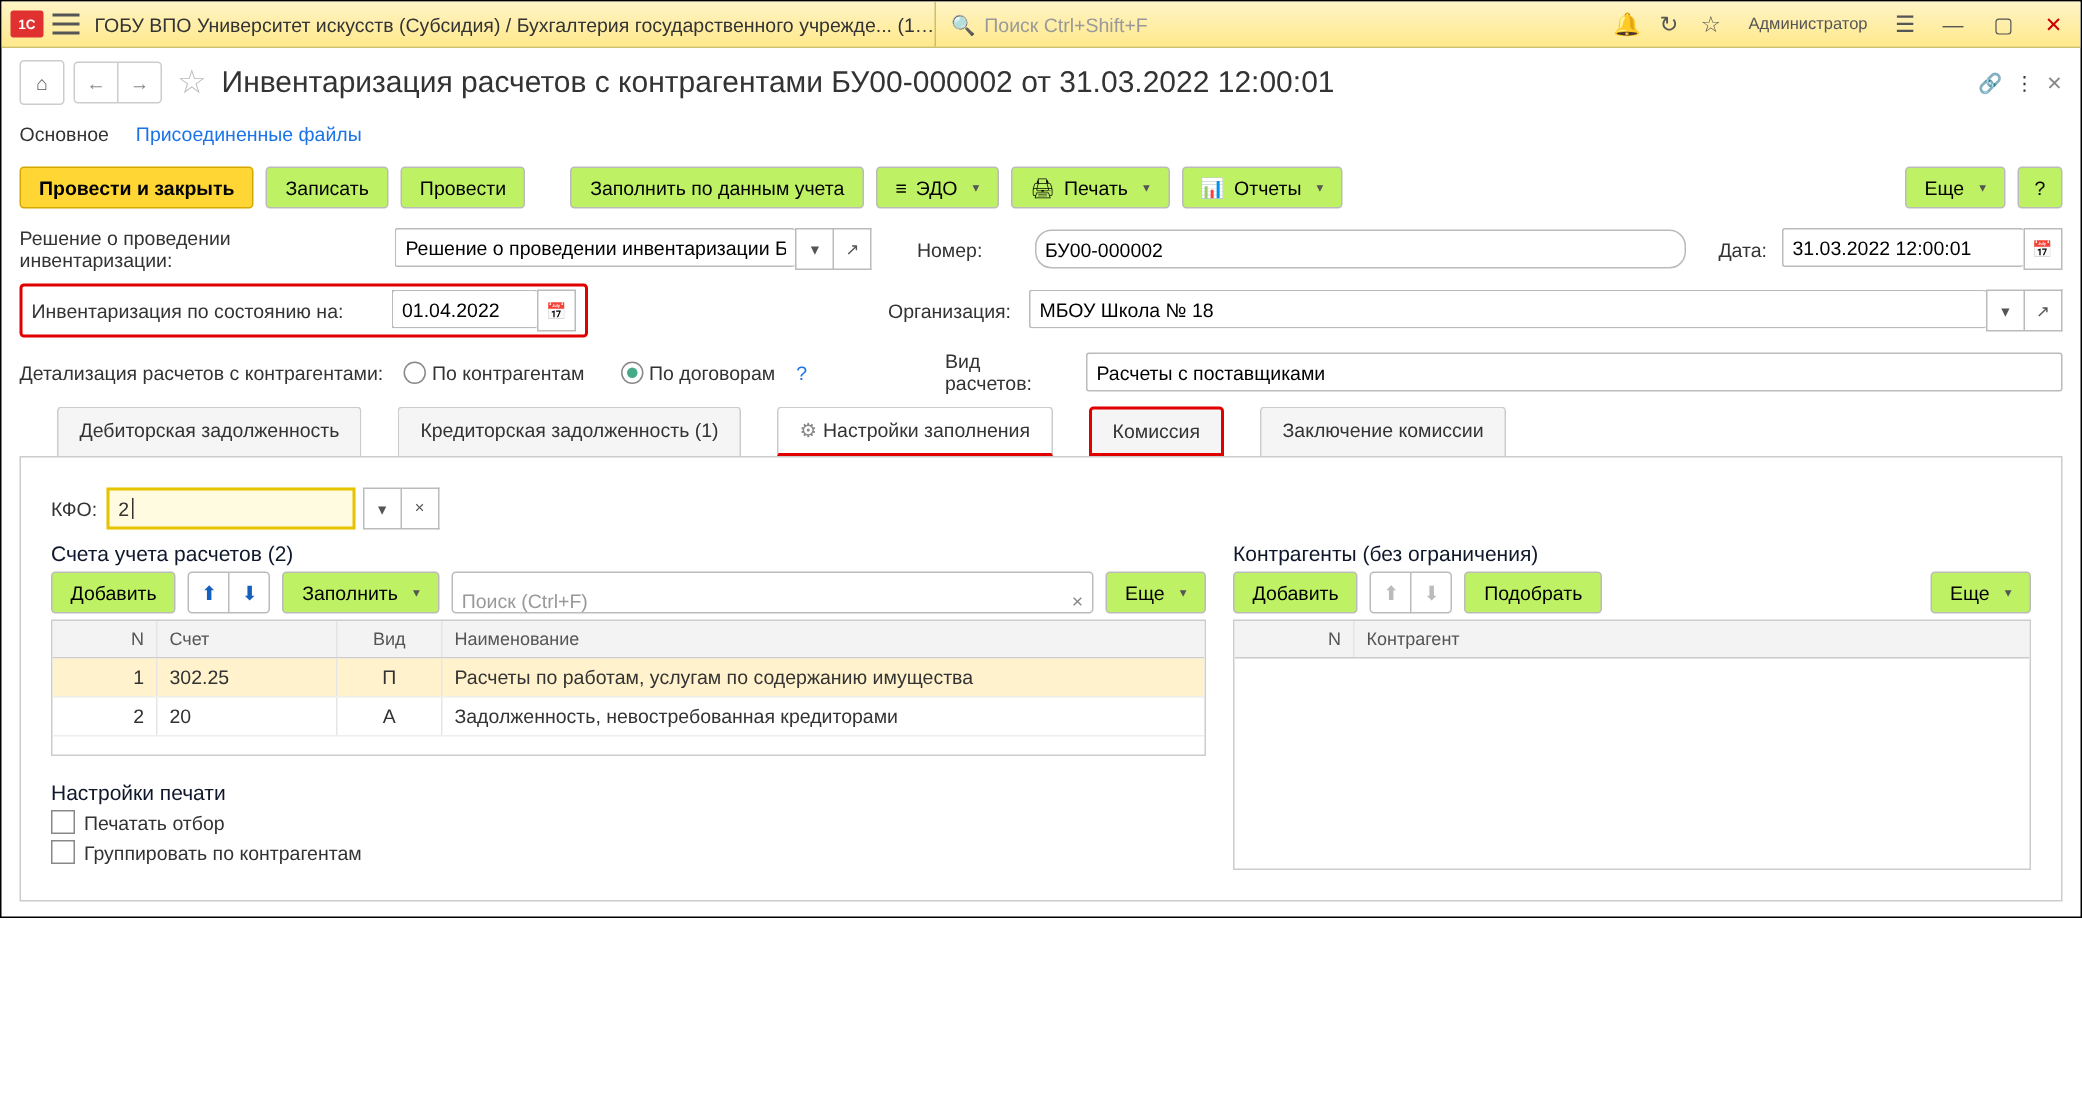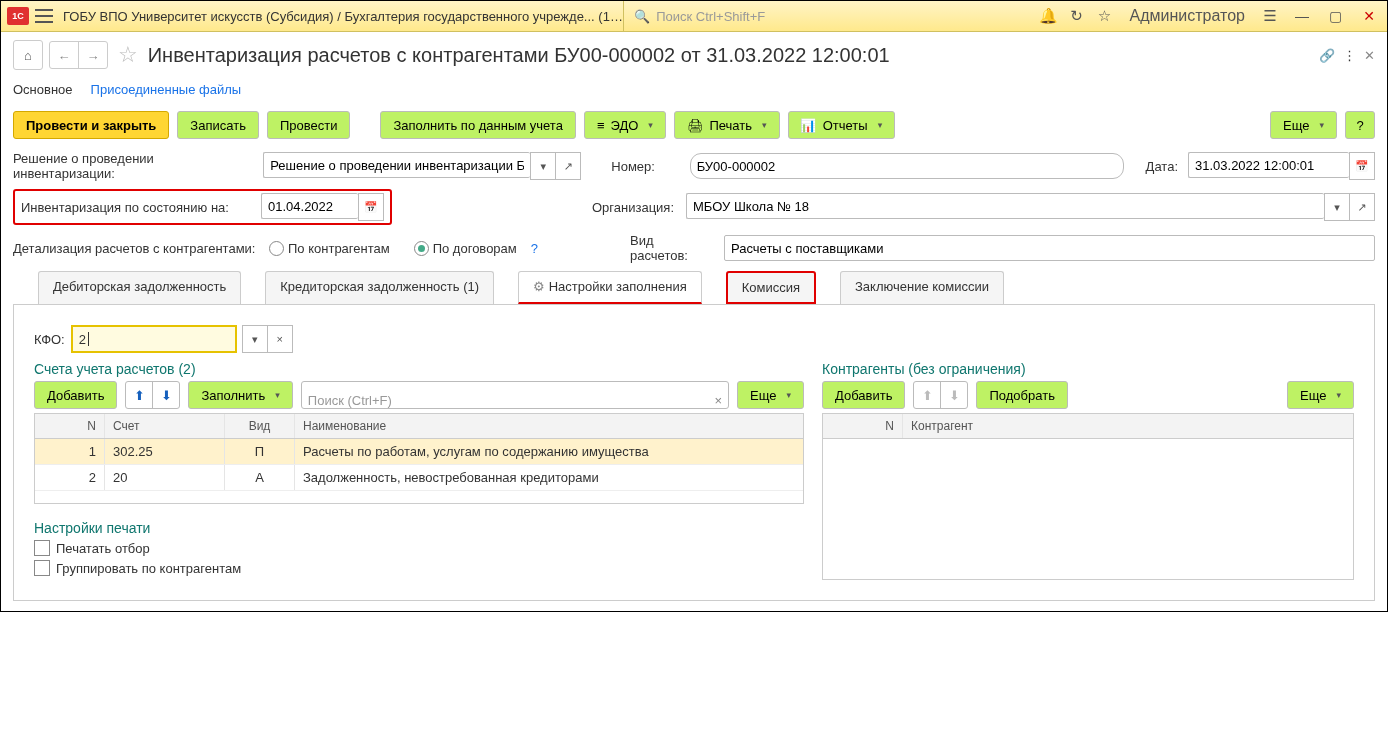--- a/index.html
+++ b/index.html
@@ -6,21 +6,21 @@
 .outer{border:1px solid #000;width:1388px;height:612px;box-sizing:border-box;display:flex;flex-direction:column;overflow:hidden;}
 .topbar{background:linear-gradient(#fff4c6,#ffe98c);height:30px;display:flex;align-items:center;padding:0 6px;border-bottom:1px solid #d0c060;}
 .logo{width:22px;height:18px;background:#e03030;border-radius:2px;color:#fff;font-weight:bold;font-size:9px;display:flex;align-items:center;justify-content:center;margin-right:6px;}
 .hamburger{width:18px;height:14px;display:flex;flex-direction:column;justify-content:space-between;margin-right:10px;cursor:pointer;}
 .hamburger div{height:2px;background:#555;}
 .crumb{font-size:13px;color:#333;white-space:nowrap;overflow:hidden;text-overflow:ellipsis;max-width:560px;}
 .spacer{flex:1;}
 .search-top{display:flex;align-items:center;color:#999;border-left:1px solid #d0c060;padding:0 10px;height:100%;min-width:230px;}
 .top-icons{display:flex;align-items:center;gap:10px;color:#555;font-size:15px;}
 .top-icons .ic{cursor:pointer;width:18px;text-align:center;}
-.top-user{font-size:16px;color:#555;margin:0 6px;}
+.top-user{font-size:11px;color:#555;margin:0 6px;}
 .wbtn{width:24px;height:24px;border:none;background:transparent;font-size:14px;color:#555;cursor:pointer;}
 .wbtn.close{color:#c00;}
 .header2{display:flex;align-items:center;padding:8px 12px;gap:6px;}
 .icon-btn{width:28px;height:28px;border:1px solid #ccc;border-radius:3px;background:#fff;display:flex;align-items:center;justify-content:center;cursor:pointer;font-size:13px;color:#555;}
 .navgrp{display:flex;border:1px solid #ccc;border-radius:3px;}
 .navgrp .nseg{width:28px;height:26px;display:flex;align-items:center;justify-content:center;cursor:pointer;color:#888;}
 .navgrp .nseg:first-child{border-right:1px solid #ccc;}
 .star{font-size:22px;color:#bbb;cursor:pointer;margin:0 4px;}
 .title{font-size:20px;color:#333;font-weight:normal;}
 .hdr-right{margin-left:auto;display:flex;gap:8px;align-items:center;}
@@ -45,21 +45,21 @@
 .help{color:#1a73e8;cursor:pointer;margin-left:4px;}
 .tabs2{display:flex;padding:0 12px;}
 .tab2{padding:7px 14px;border:1px solid #ccc;border-bottom:none;background:#f5f5f5;border-radius:3px 3px 0 0;margin-right:-1px;font-size:13px;cursor:pointer;color:#333;margin-left:25px;}
 .tab2.active{background:#fff;border-bottom:2px solid #e00000;position:relative;z-index:2;}
 .tab2.redframe{border:2px solid #e00000;}
 .tab2 .gear{color:#888;font-size:13px;margin-right:4px;}
 .tabbody{border:1px solid #ccc;margin:0 12px 10px;padding:20px;flex:1;display:flex;flex-direction:column;min-height:0;}
 .kfo{display:flex;align-items:center;gap:6px;}
 .kfo-inp{border:2px solid #e6c200;background:#fffbe0;height:24px;width:150px;display:flex;align-items:center;padding:0 6px;}
 .kfo-btns{display:flex;margin-left:-1px;}
-.section-title{color:#0f766e;font-size:14px;margin:8px 0 4px;}
+.section-title{color:#0f172a;font-size:14px;margin:8px 0 4px;}
 .split{display:flex;gap:18px;flex:1;min-height:0;}
 .pane{flex:1;display:flex;flex-direction:column;min-height:0;}
 .pane.left{flex:0 0 770px;}
 .pane-tb{display:flex;gap:8px;align-items:center;margin-bottom:4px;}
 .arrow-grp{display:flex;border:1px solid #bbb;border-radius:3px;}
 .arrow-grp .a{width:26px;height:26px;display:flex;align-items:center;justify-content:center;color:#1560bd;cursor:pointer;}
 .arrow-grp .a:first-child{border-right:1px solid #bbb;}
 .arrow-grp.disabled .a{color:#bbb;}
 .searchbox{flex:1;display:flex;border:1px solid #bbb;border-radius:3px;height:26px;align-items:flex-end;padding:0 6px;color:#999;}
 .searchbox .x{margin-left:auto;cursor:pointer;color:#888;}

